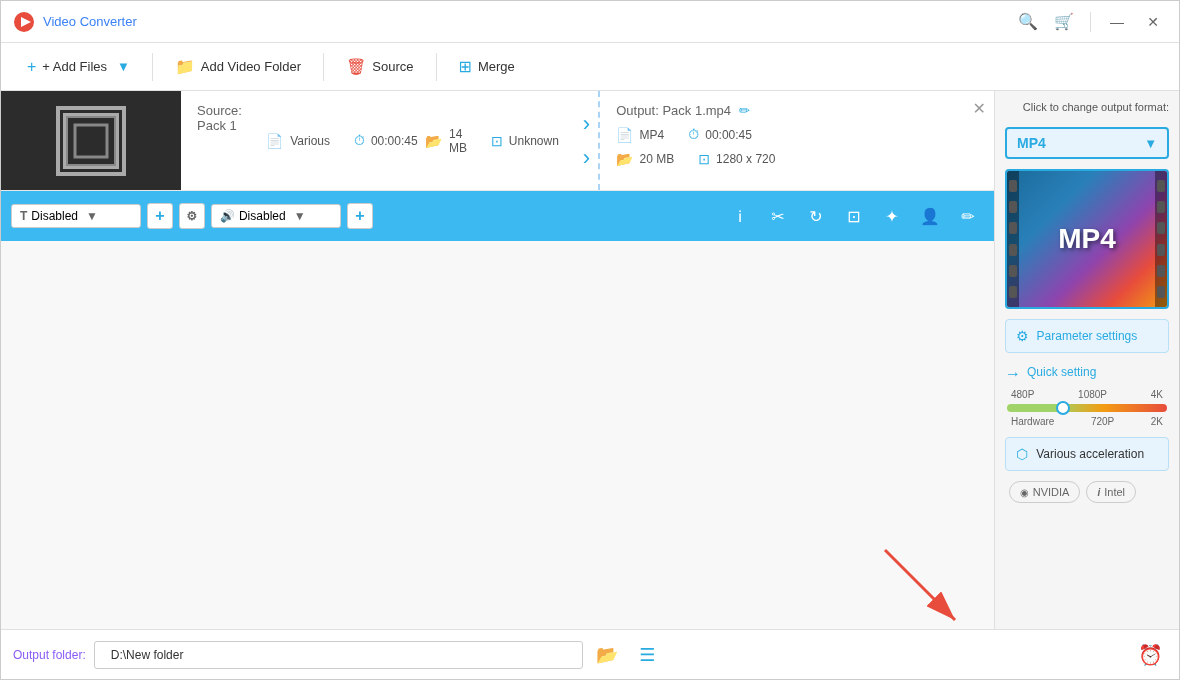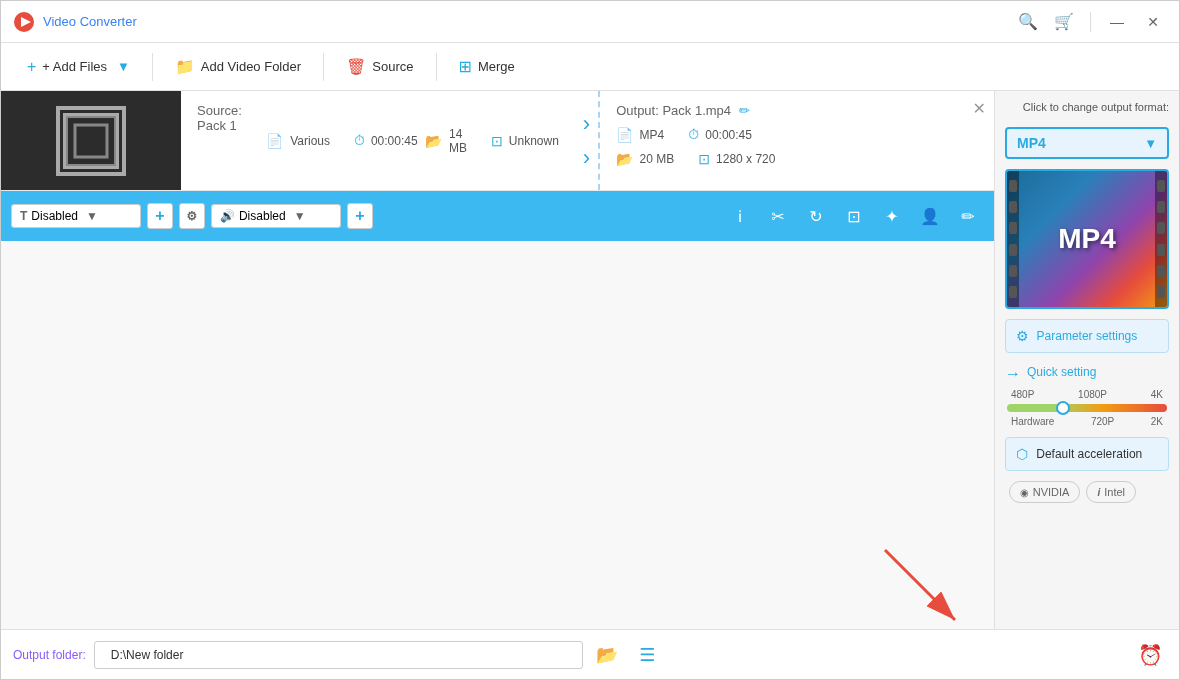--- a/index.html
+++ b/index.html
@@ -298,21 +298,21 @@
           <div class="slider-labels-bottom">
             <span>Hardware</span>
             <span>720P</span>
             <span>2K</span>
           </div>
         </div>
       </div>
 
       <div class="hw-accel">
         <span class="icon">⬡</span>
-        <span>Default acceleration</span>
+        <span>Various acceleration</span>
       </div>
 
       <div class="gpu-badges">
         <div class="gpu-badge">
           <span style="font-size:10px;">◉</span>
           <span>NVIDIA</span>
         </div>
         <div class="gpu-badge">
           <span style="font-size:10px; font-style:italic; font-weight:bold;">i</span>
           <span>Intel</span>

